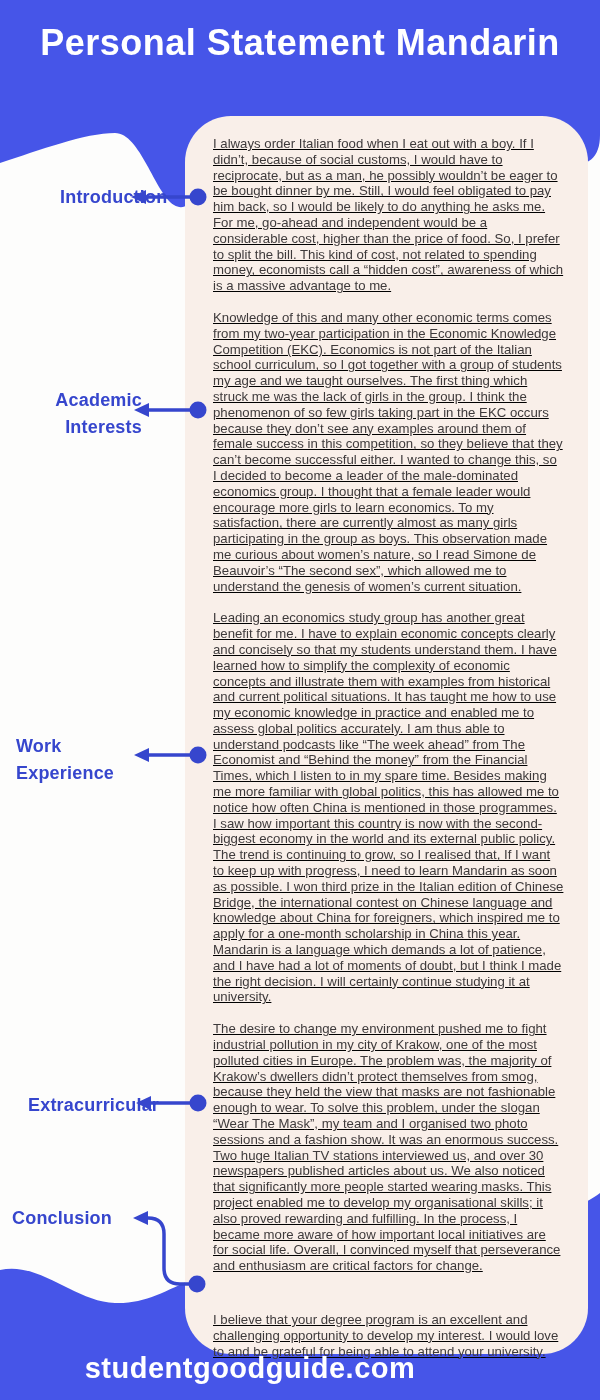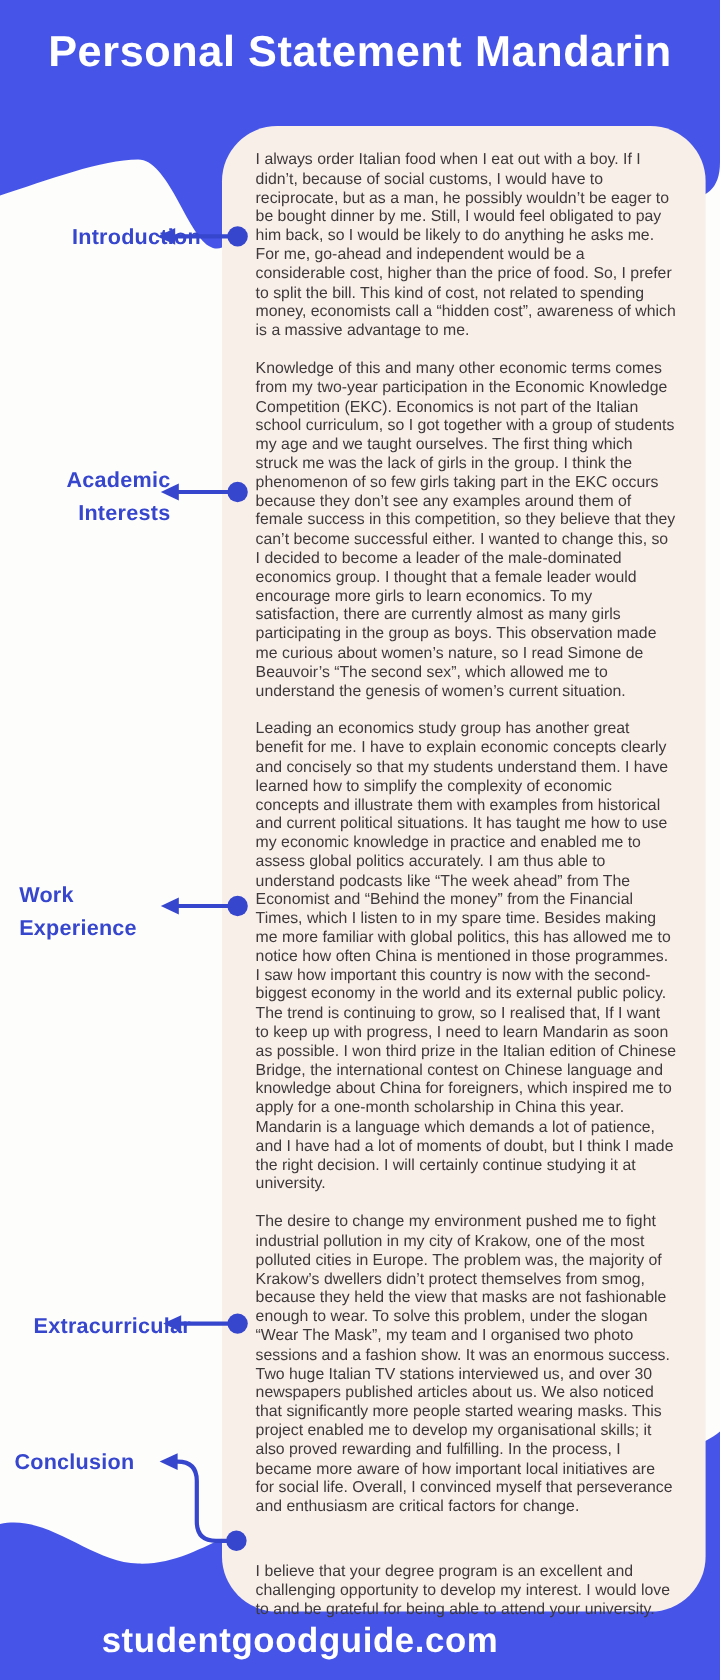--- a/index.html
+++ b/index.html
@@ -30,24 +30,25 @@
 
   .title{
     position:absolute;z-index:2;
     left:0;top:22px;width:600px;
     text-align:center;
     color:var(--white);
     font-size:36px;font-weight:700;letter-spacing:.5px;
   }
   .panel{
     position:absolute;z-index:1;
-    left:185px;top:105px;width:403px;height:1238px;
+    left:185px;top:116px;width:403px;height:1238px;
     background:var(--cream);
     border-radius:46px;
     padding:20px 24px 0 28px;
+    text-decoration:underline;
   }
   .para{
     color:var(--ink);
     font-size:13.2px;line-height:15.8px;
     letter-spacing:0;
   }
   .para + .para{margin-top:16px;}
   .para.last-gap{margin-top:38px;}
 
   .side-label{

